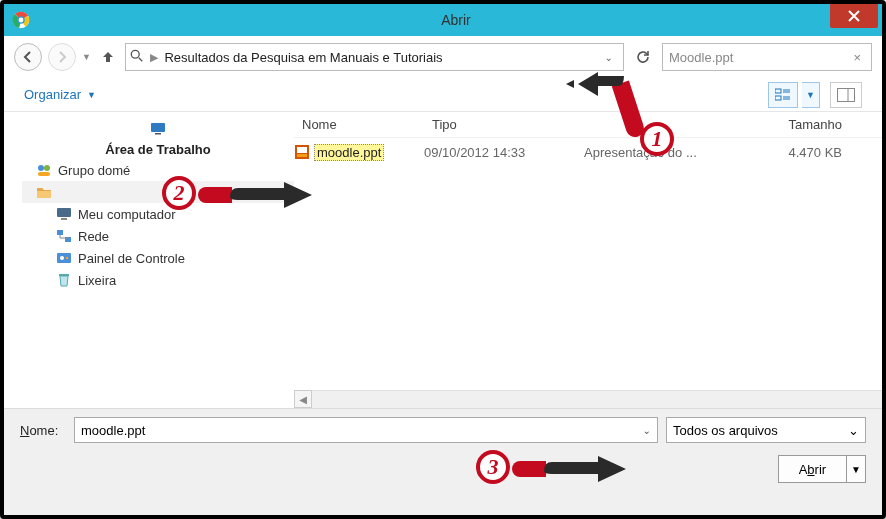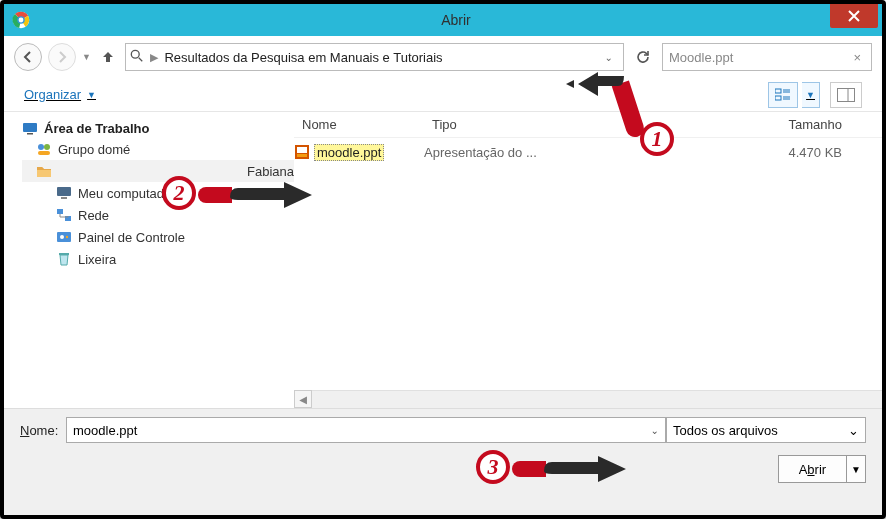--- a/index.html
+++ b/index.html
@@ -49,42 +49,42 @@
   .refresh-btn { width: 26px; height: 26px; display: flex; align-items: center; justify-content: center; color: #555; cursor: pointer; }
   .search-box {
     width: 210px; height: 28px; border: 1px solid #bbb; display: flex; align-items: center;
     padding: 0 6px; color: #888; font-size: 13px; justify-content: space-between;
   }
   .search-box .clear { color: #888; cursor: pointer; padding: 0 4px; }
 
   
   .toolbar {
     height: 34px; display: flex; align-items: center; padding: 0 20px;
-    border-bottom: 1px solid #e6e6e6; gap: 4px; text-decoration: underline;
+    border-bottom: 1px solid #e6e6e6; gap: 4px;
   }
   .organize { color: #1b74bb; font-size: 13px; cursor: pointer; }
   .organize-drop { color: #1b74bb; font-size: 9px; margin-left: 2px; }
   .toolbar-spacer { flex: 1; }
   .view-btn {
     height: 26px; border: 1px solid #9dc5e6; background: #f0f8ff;
     display: flex; align-items: center; padding: 0 6px; cursor: pointer;
     color: #1b74bb; font-size: 12px; gap: 4px;
   }
   .view-drop-btn { border-left: none; padding: 0 4px; font-size: 9px; }
   .preview-btn {
     width: 32px; height: 26px; border: 1px solid #ccc; margin-left: 6px;
     display: flex; align-items: center; justify-content: center; cursor: pointer;
   }
 
   
   .body-area { display: flex; height: 296px; }
   .sidebar {
     width: 290px; padding: 6px 0 0 18px; font-size: 13px; color: #333;
   }
-  .tree-root { display: flex; align-items: center; gap: 6px; font-weight: bold; color: #222; padding: 2px 0; }
+  .tree-root { display: flex; align-items: center; gap: 6px; font-weight: bold; color: #222; padding: 2px 0; flex-direction: column; }
   .tree-item {
     display: flex; align-items: center; gap: 6px; padding: 3px 0 3px 14px;
     cursor: pointer;
   }
   .tree-item.level2 { padding-left: 34px; }
   .tree-item.selected { background: #f2f2f2; justify-content: space-between; }
 
   .content {
     flex: 1; display: flex; flex-direction: column; position: relative;
   }
@@ -118,21 +118,21 @@
   .scroll-track {
     position: absolute; left: 18px; right: 0; bottom: 0; height: 18px;
     background: #f0f0f0; border-top: 1px solid #e0e0e0;
   }
 
   
   .footer {
     background: #f0f0f0; border-top: 1px solid #ddd; padding: 8px 16px 10px;
     height: 115px;
   }
-  .row1 { display: flex; align-items: center; margin-bottom: 12px; }
+  .row1 { display: flex; align-items: center; gap: 8px; margin-bottom: 12px; }
   .row1 .lbl { width: 46px; font-size: 13px; color: #222; }
   .row1 .lbl u { text-decoration: underline; }
   .name-field {
     flex: 1; height: 26px; border: 1px solid #aaa; background: #fff;
     display: flex; align-items: center; padding: 0 6px; font-size: 13px;
     justify-content: space-between;
   }
   .name-field .drop { color: #555; font-size: 10px; cursor: pointer; }
   .filter-field {
     width: 200px; height: 26px; border: 1px solid #aaa; background: #fff;
@@ -318,20 +318,21 @@
       <div id="file-container">
           <div class="file-row">
             <div class="c-name">
               <svg class="ico" viewBox="0 0 16 16">
                 <rect x="1" y="1" width="14" height="14" fill="#d35400"></rect>
                 <rect x="3" y="3" width="10" height="6" fill="#fff"></rect>
                 <rect x="3" y="10" width="10" height="3" fill="#f39c12"></rect>
               </svg>
               <span class="fname">moodle.ppt</span>
             </div>
+            <div class="c-date">09/10/2012 14:33</div>
             <div class="c-type">Apresentação do ...</div>
             <div class="c-size">4.470 KB</div>
           </div>
         </div>
       <div class="scroll-left">◀</div>
       <div class="scroll-track"></div>
     </div>
   </div>
 
   <div class="footer">

